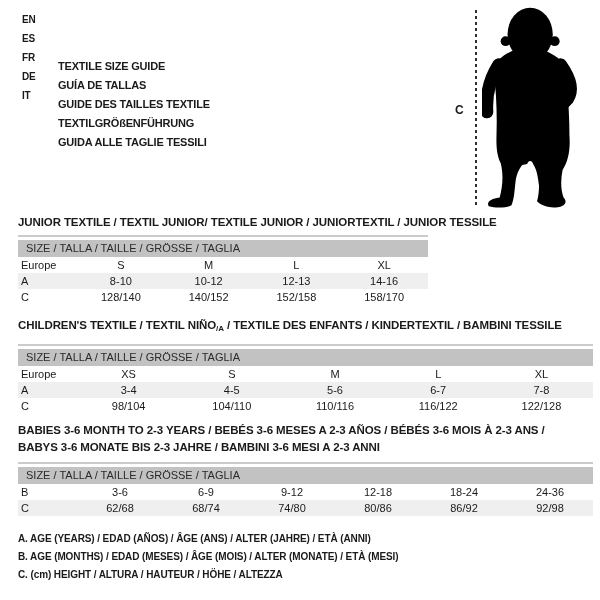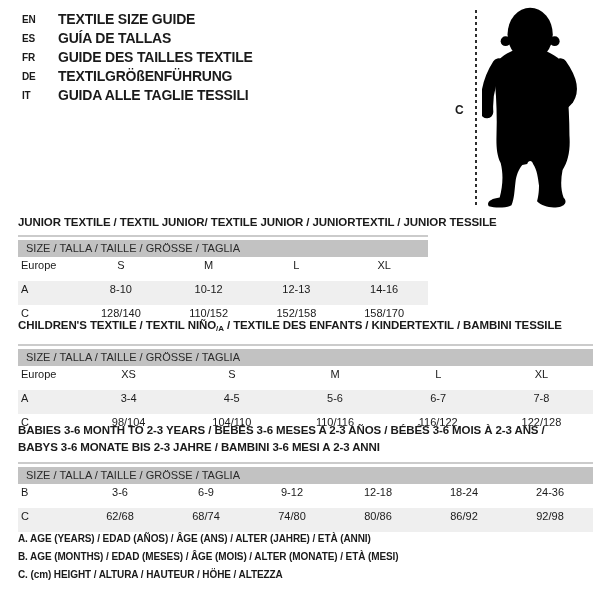--- a/index.html
+++ b/index.html
@@ -4,21 +4,21 @@
 <style>
   html,body{margin:0;padding:0;background:#fff;}
   #page{
     position:relative;width:600px;height:600px;background:#ffffff;
     font-family:"Liberation Sans", sans-serif;color:#1a1a1a;overflow:hidden;
   }
   
   #lang-block{position:absolute;left:22px;top:10px;}
   .lang-row{display:flex;height:19px;line-height:19px;}
   .lang-code{width:36px;font-weight:bold;font-size:10px;letter-spacing:-0.2px;}
-  .lang-label{font-weight:bold;font-size:14px;letter-spacing:-0.2px;}
+  .lang-label{font-weight:bold;font-size:11px;letter-spacing:-0.2px;margin-top:47px;}
   
   #figure-area{position:absolute;left:440px;top:0;width:160px;height:215px;}
   #height-dotted-line{
     position:absolute;left:35px;top:10px;width:2px;height:198px;
     background:repeating-linear-gradient(to bottom,#2e2e2e 0 3px,transparent 3px 6px);
   }
   #figure-c-label{position:absolute;left:15px;top:103px;font-weight:bold;font-size:12px;}
   #baby-svg{position:absolute;left:42px;top:5px;}
   
   .section-title{
@@ -26,21 +26,21 @@
     letter-spacing:-0.1px;white-space:nowrap;
   }
   .sub-a{font-size:8px;vertical-align:-2px;}
   
   .size-table{position:absolute;left:18px;}
   .table-rule{height:2px;background:#cbcbcb;margin-bottom:3px;}
   .table-head{
     height:17px;line-height:17px;background:#c2c2c2;color:#2a2a2a;
     font-size:11px;padding-left:8px;
   }
-  .t-row{display:flex;height:24px;line-height:16px;font-size:11px;}
+  .t-row{display:flex;height:16px;line-height:16px;font-size:11px;}
   .t-row.shaded{background:#efefef;}
   .row-label{width:56px;padding-left:3px;}
   .t-cell{flex:1;text-align:center;}
   
   #legend{position:absolute;left:18px;top:530px;}
   .legend-line{font-weight:bold;font-size:10px;line-height:18px;letter-spacing:-0.1px;white-space:nowrap;}
 </style>
 </head>
 <body>
 
@@ -117,21 +117,21 @@
     <div class="t-row shaded">
       <span class="row-label">A</span>
       <span class="t-cell">8-10</span>
       <span class="t-cell">10-12</span>
       <span class="t-cell">12-13</span>
       <span class="t-cell">14-16</span>
     </div>
     <div class="t-row">
       <span class="row-label">C</span>
       <span class="t-cell">128/140</span>
-      <span class="t-cell">110/152</span>
+      <span class="t-cell">140/152</span>
       <span class="t-cell">152/158</span>
       <span class="t-cell">158/170</span>
     </div>
   </div>
 
   <div class="section-title" style="top:319px;">
     <span>CHILDREN'S TEXTILE / TEXTIL NIÑO</span><span class="sub-a">/A</span><span> / TEXTILE DES ENFANTS / KINDERTEXTIL / BAMBINI TESSILE</span>
   </div>
   <div class="size-table" style="top:344px;width:575px;">
     <div class="table-rule"></div>

